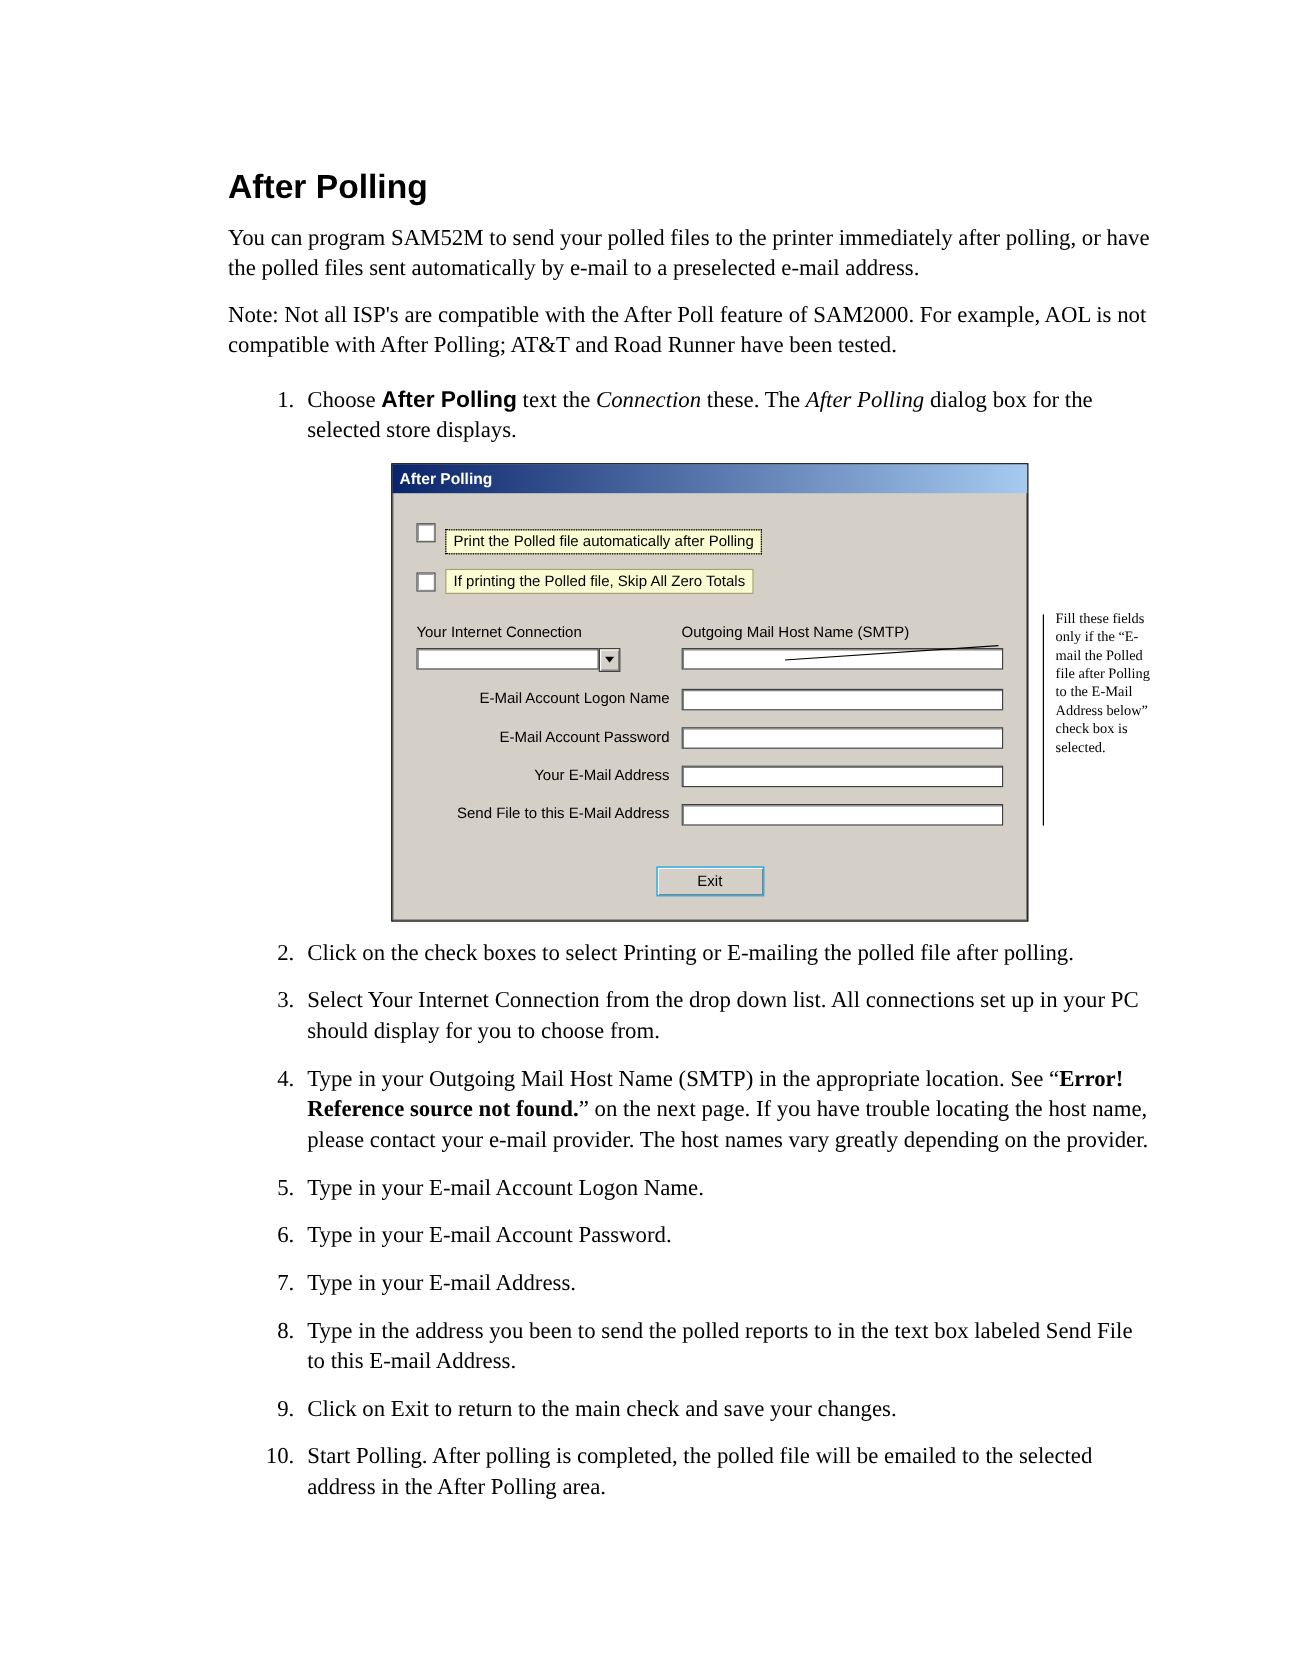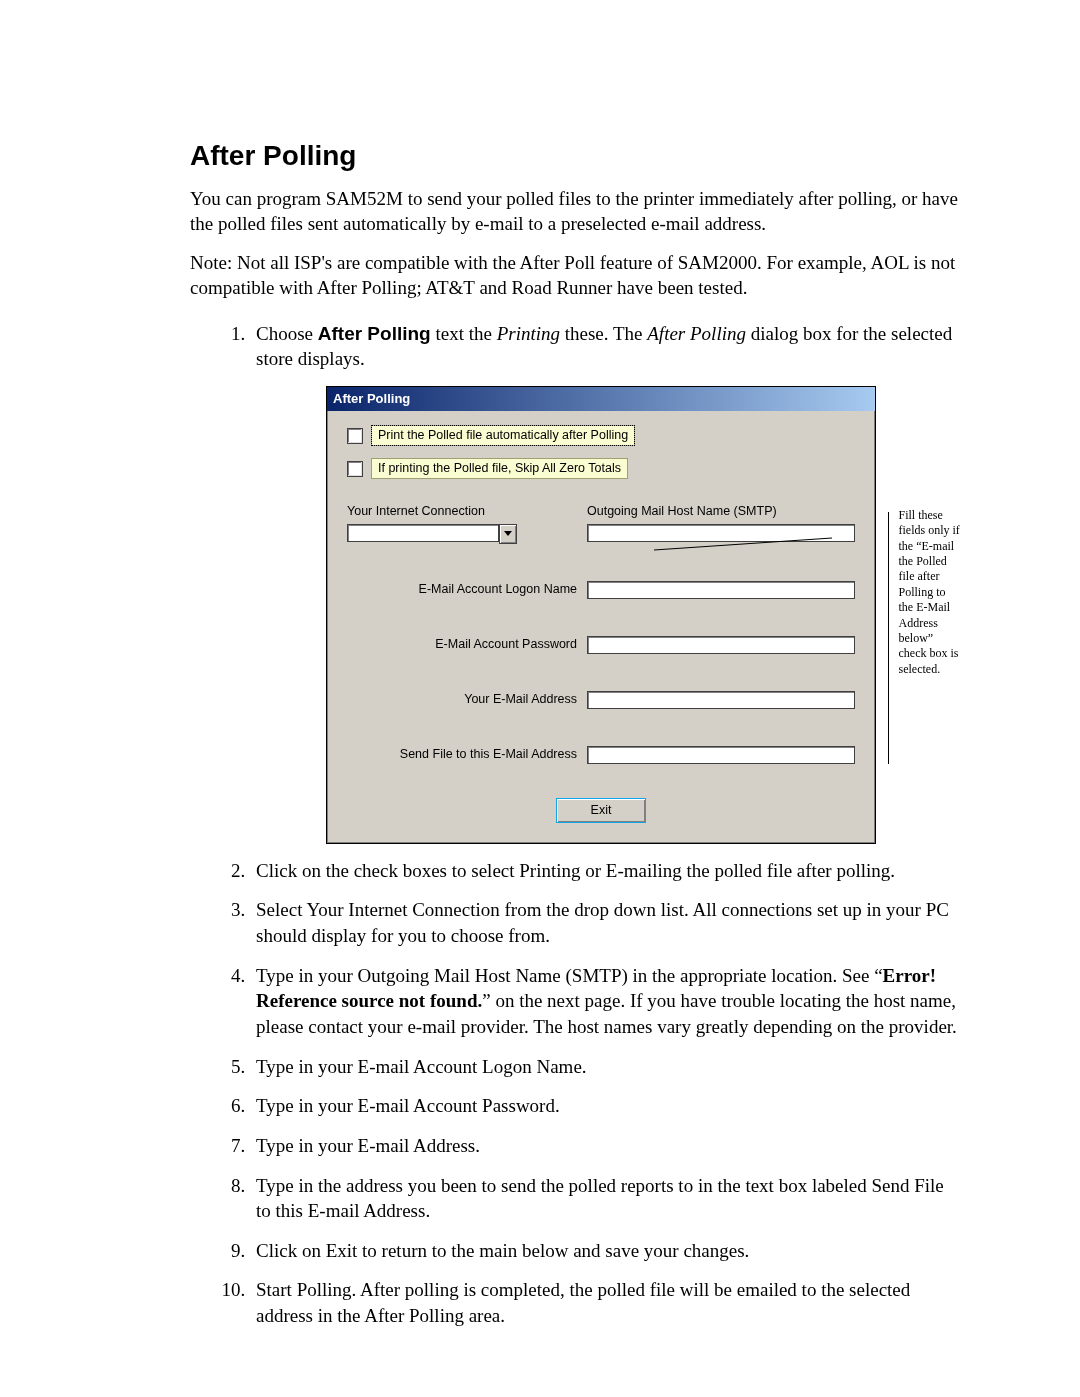--- a/index.html
+++ b/index.html
@@ -92,27 +92,28 @@
   }
   .chk-label {
     background: #fafcd2;
     border: 1px solid #a0a070;
     padding: 2px 6px;
     line-height: 1.2;
   }
   .chk-label.first {
     outline: 1px dotted #000;
     outline-offset: -1px;
+    margin-top: 16px;
   }
   .form-area {
     margin-top: 24px;
   }
   .form-row-top {
     display: flex;
-    gap: 40px;
+    gap: 21px;
     margin-bottom: 6px;
   }
   .form-col { flex: 1; }
   .fld-label-top {
     font-size: 12.5px;
     margin-bottom: 4px;
   }
   .input {
     background: #fff;
     border: 1px solid #404040;
@@ -132,21 +133,21 @@
     border: 1px solid #404040;
     box-shadow: inset 1px 1px 0 #fff, inset -1px -1px 0 #808080;
     display: flex; align-items: center; justify-content: center;
     box-sizing: border-box;
   }
   .combo-btn svg { width: 8px; height: 6px; }
   .form-row {
     display: flex;
     align-items: flex-start;
     justify-content: flex-end;
-    margin-top: 37px;
+    margin-top: 14px;
     gap: 10px;
   }
   .form-row .lbl {
     text-align: right;
     font-size: 12.5px;
   }
   .form-row .input { width: 268px; flex: none; }
   .btn-row {
     text-align: center;
     margin-top: 34px;
@@ -172,21 +173,21 @@
 
 <div class="page">
 
   <h2 class="sec-title">After Polling</h2>
 
   <p class="body">You can program SAM52M to send your polled files to the printer immediately after polling, or have the polled files sent automatically by e-mail to a preselected e-mail address.</p>
   <p class="body">Note:  Not all ISP's are compatible with the After Poll feature of SAM2000.  For example, AOL is not compatible with After Polling; AT&amp;T and Road Runner have been tested.</p>
 
   <ol class="steps">
     <li>
-      <span class="step1-pre">Choose </span><span class="bold-sans">After Polling</span><span> text the </span><span class="italic">Printing</span><span> these.  The </span><span class="italic">After Polling</span><span> dialog box for the selected store displays.</span>
+      <span class="step1-pre">Choose </span><span class="bold-sans">After Polling</span><span> text the </span><span class="italic">Connection</span><span> these.  The </span><span class="italic">After Polling</span><span> dialog box for the selected store displays.</span>
 
       <div class="figure-wrap">
         <div class="figure-row">
 
           <div class="dialog">
             <div class="titlebar">After Polling</div>
             <div class="dlg-body">
               <div class="chk-row">
                 <div class="chk"></div>
                 <div class="chk-label first">Print the Polled file automatically after Polling</div>
@@ -253,17 +254,17 @@
 
     <li>Click on the check boxes to select Printing or E-mailing the polled file after polling.</li>
     <li>Select Your Internet Connection from the drop down list.  All connections set up in your PC should display for you to choose from.</li>
     <li>
       <span>Type in your Outgoing Mail Host Name (SMTP) in the appropriate location.  See “</span><span class="bold">Error! Reference source not found.</span><span>” on the next page.  If you have trouble locating the host name, please contact your e-mail provider.  The host names vary greatly depending on the provider.</span>
     </li>
     <li>Type in your E-mail Account Logon Name.</li>
     <li>Type in your E-mail Account Password.</li>
     <li>Type in your E-mail Address.</li>
     <li>Type in the address you been to send the polled reports to in the text box labeled Send File to this E-mail Address.</li>
-    <li>Click on Exit to return to the main below and save your changes.</li>
+    <li>Click on Exit to return to the main check and save your changes.</li>
     <li>Start Polling.  After polling is completed, the polled file will be emailed to the selected address in the After Polling area.</li>
   </ol>
 
 </div>
 
 </body></html>

